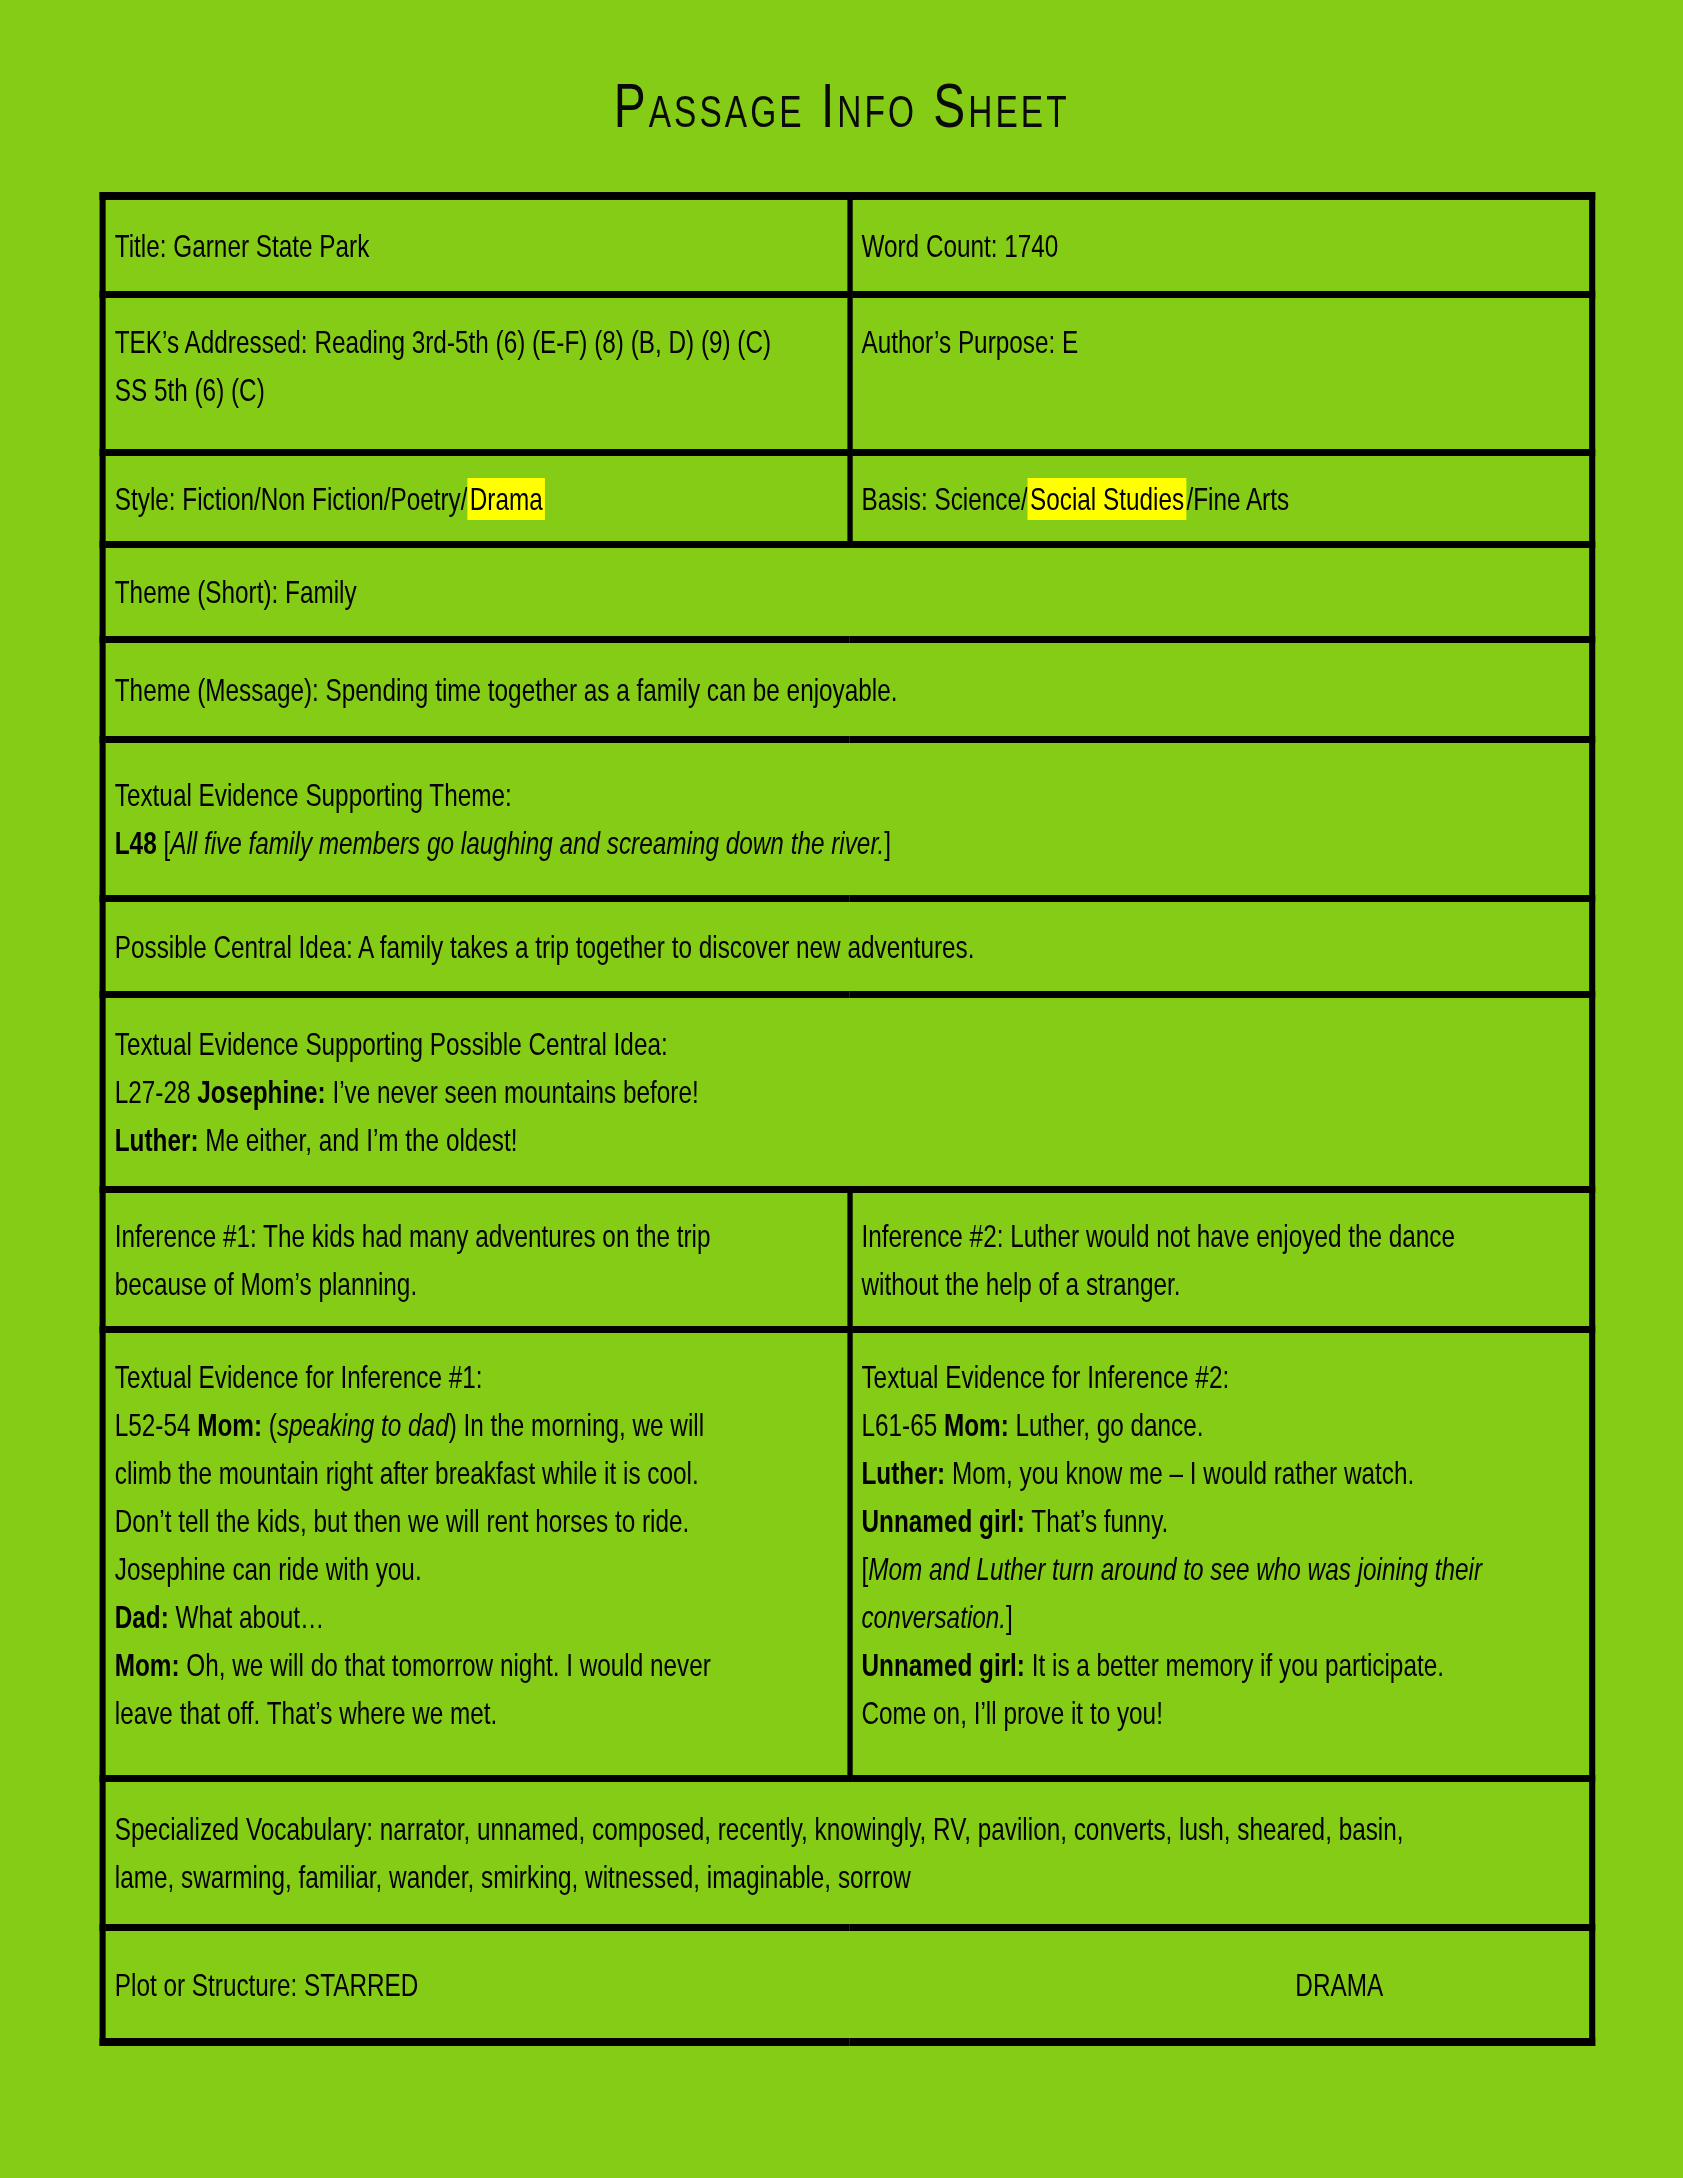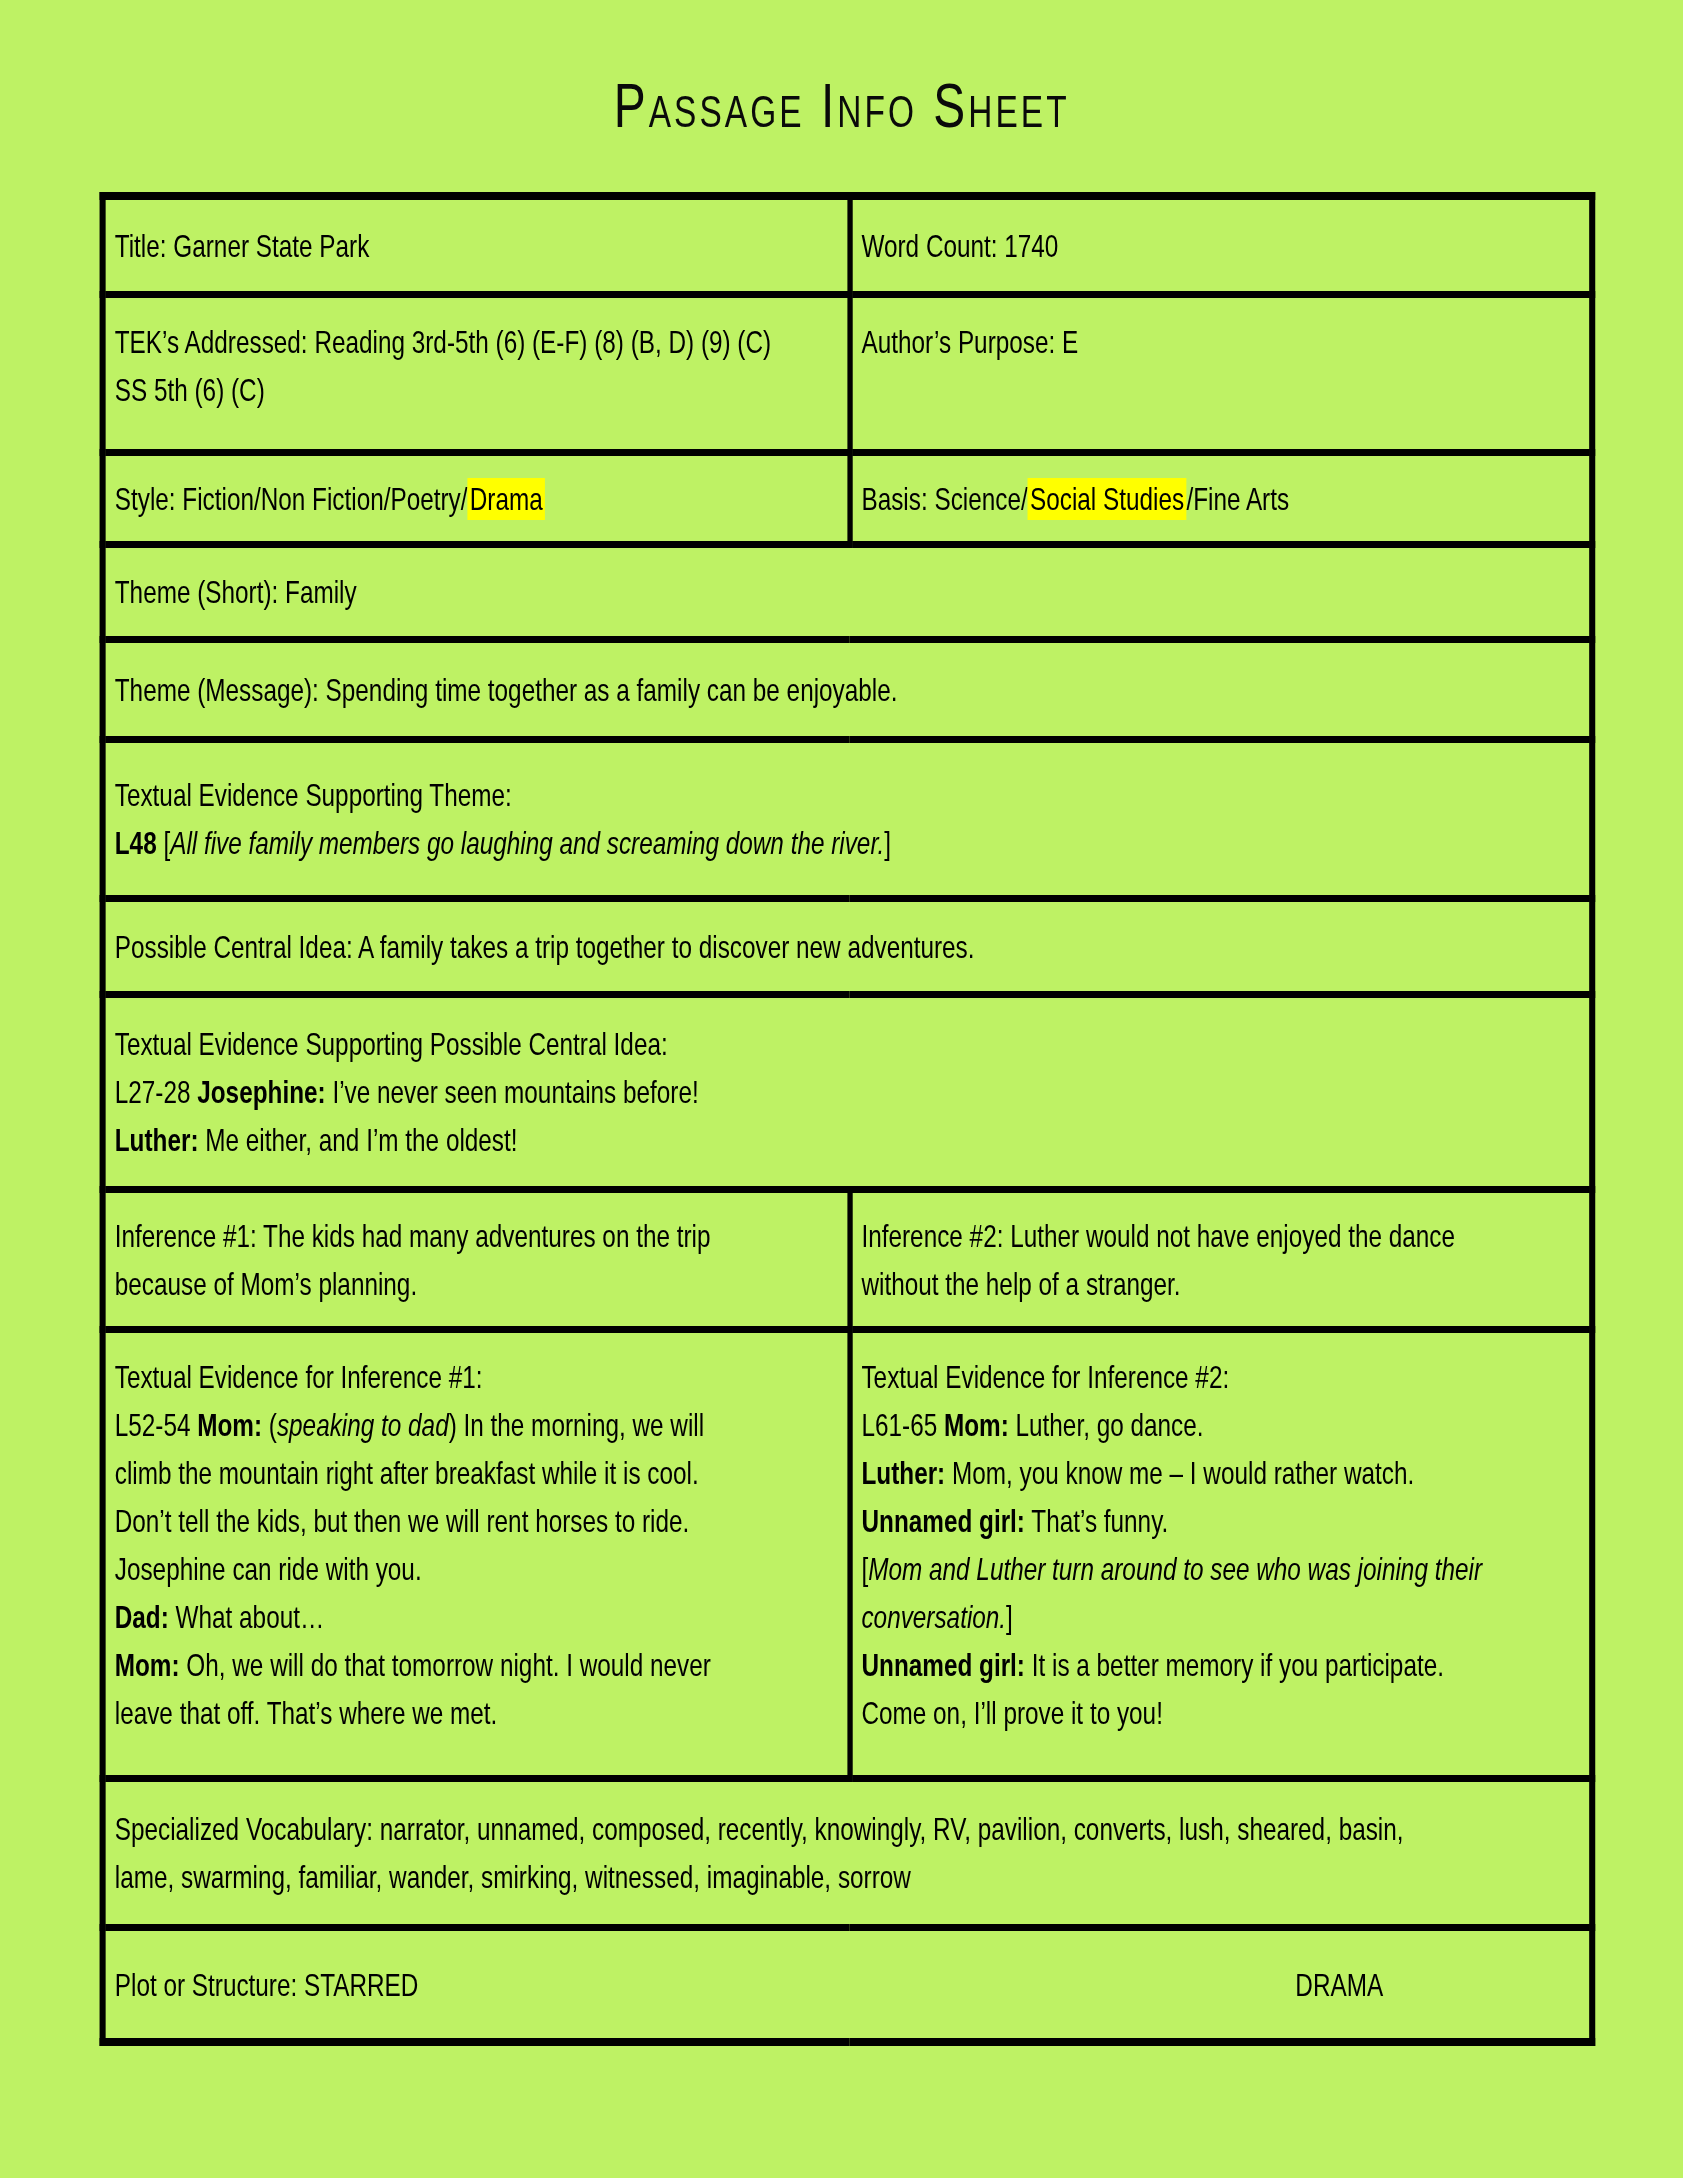--- a/index.html
+++ b/index.html
@@ -1,16 +1,16 @@
 <!DOCTYPE html>
 <html><head>
 <meta charset="utf-8">
 <style>
   html,body{margin:0;padding:0;background:#ffffff;}
-  .page{position:relative;width:1683px;height:2178px;background:#bef264;overflow:hidden;
+  .page{position:relative;width:1683px;height:2178px;background:#84cc16;overflow:hidden;
         font-family:"Liberation Sans", sans-serif;color:#000;}
   
   .scaler{position:absolute;top:0;left:0;width:2215px;height:2178px;
           transform:scaleX(0.76);transform-origin:0 0;}
   .doc-title{position:absolute;top:69px;left:0;width:100%;text-align:center;
              font-size:63px;font-weight:400;font-variant:small-caps;
              letter-spacing:4px;color:#0a0a0a;}
   table.sheet{position:absolute;top:192px;left:131px;width:1960px;
               border-collapse:collapse;table-layout:fixed;
               border:8px solid #000;}

